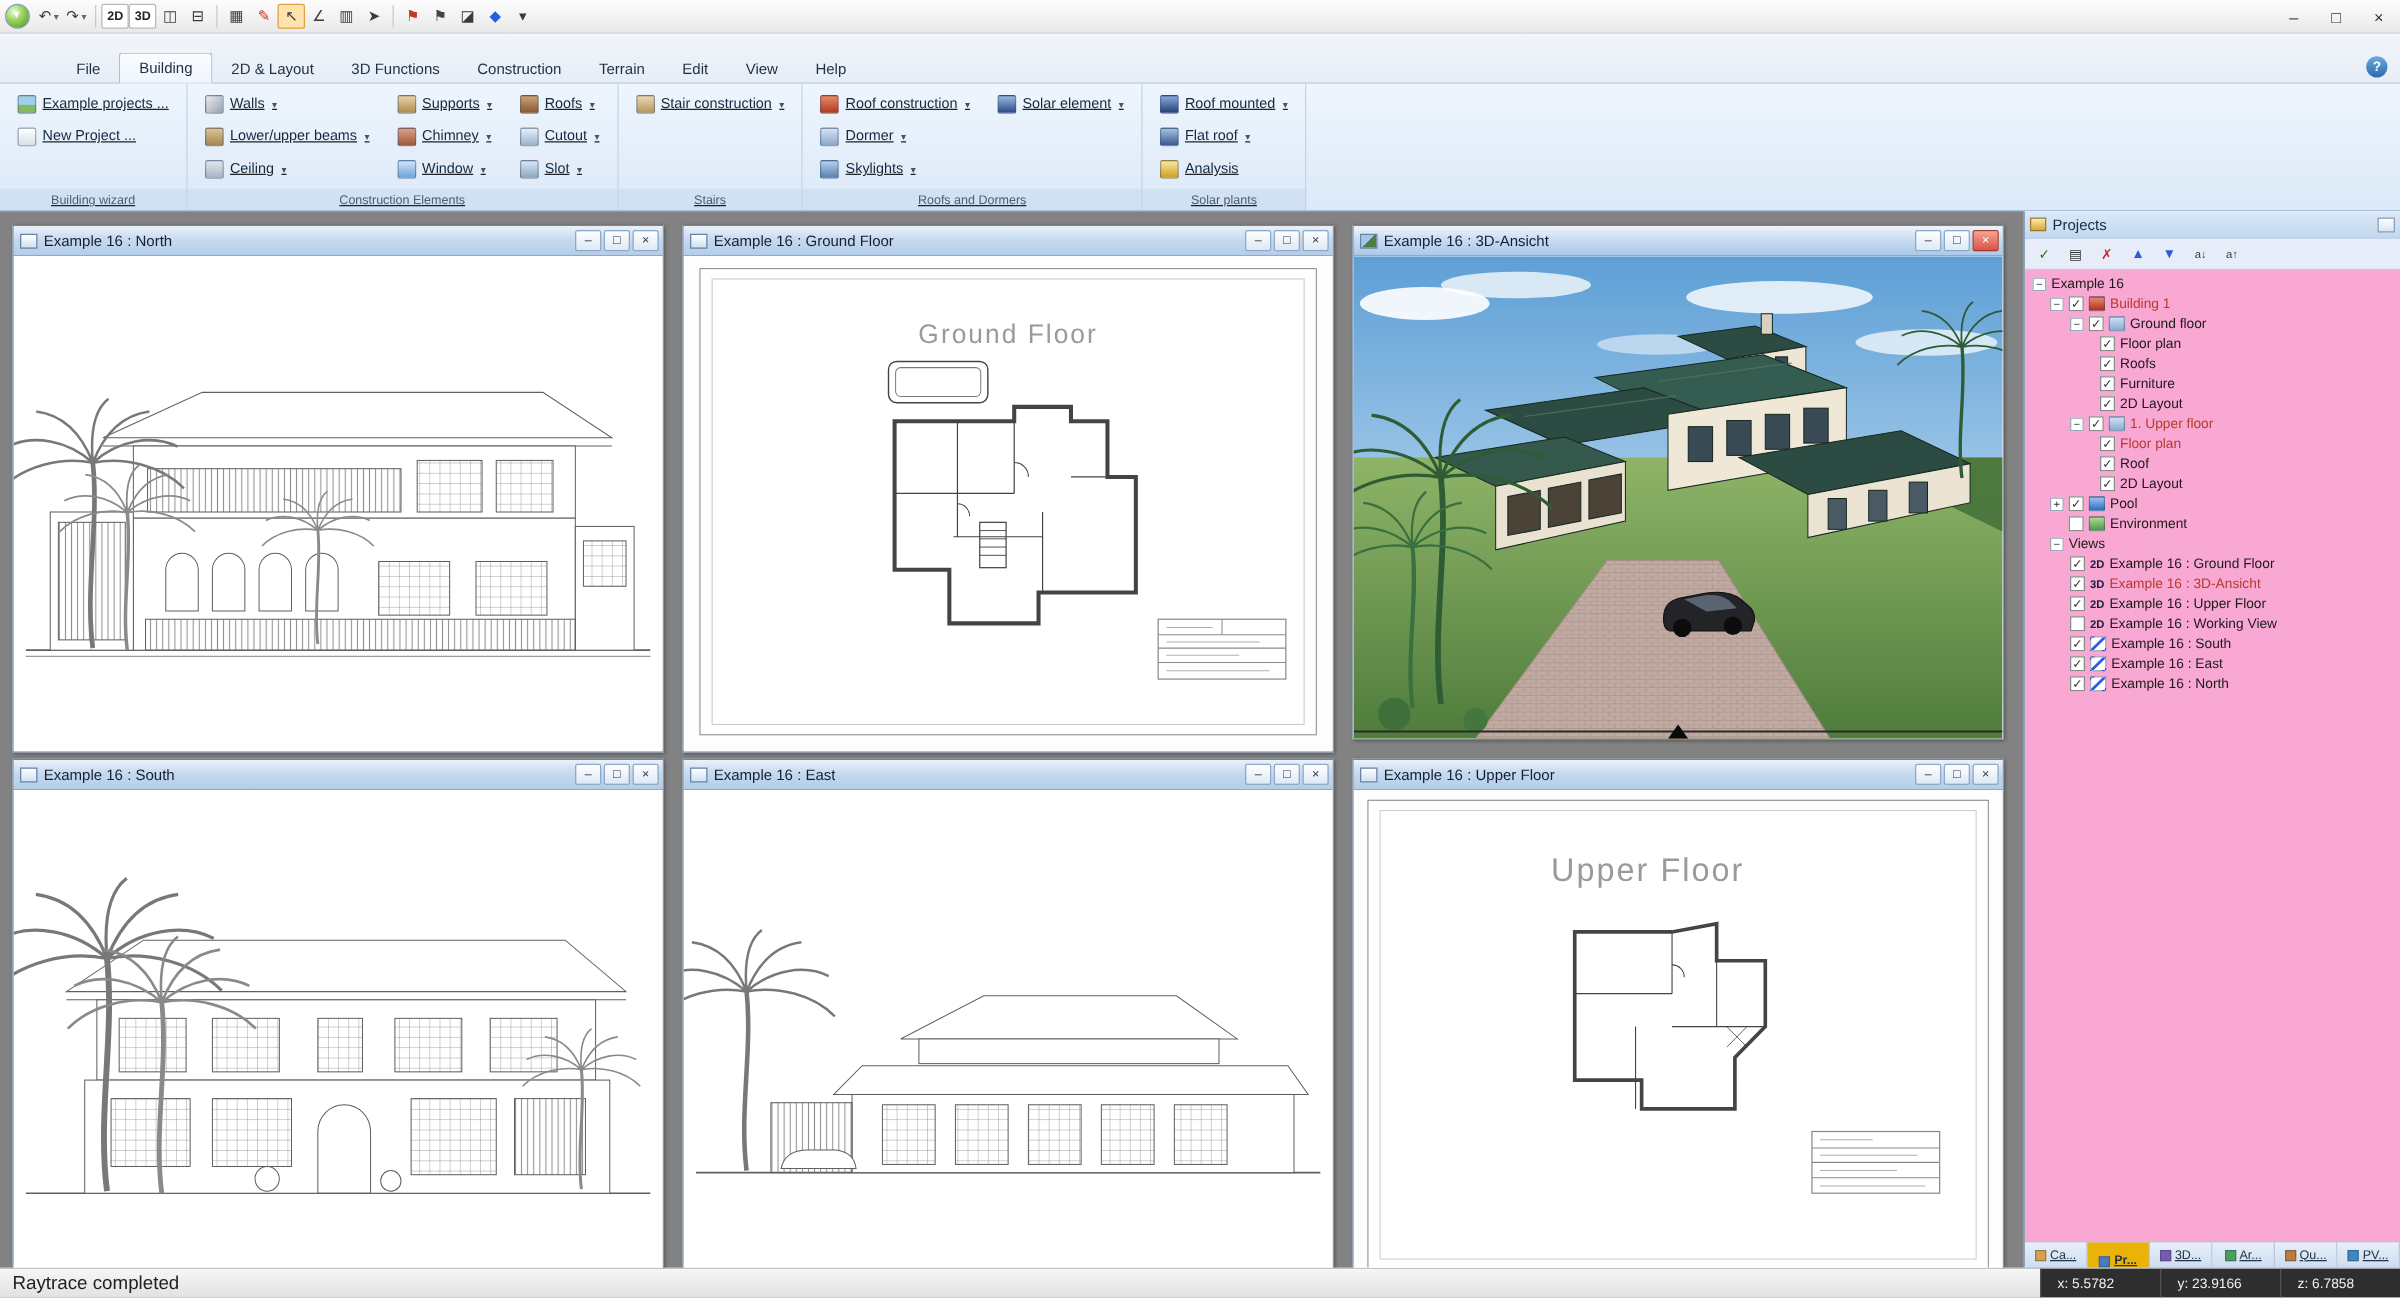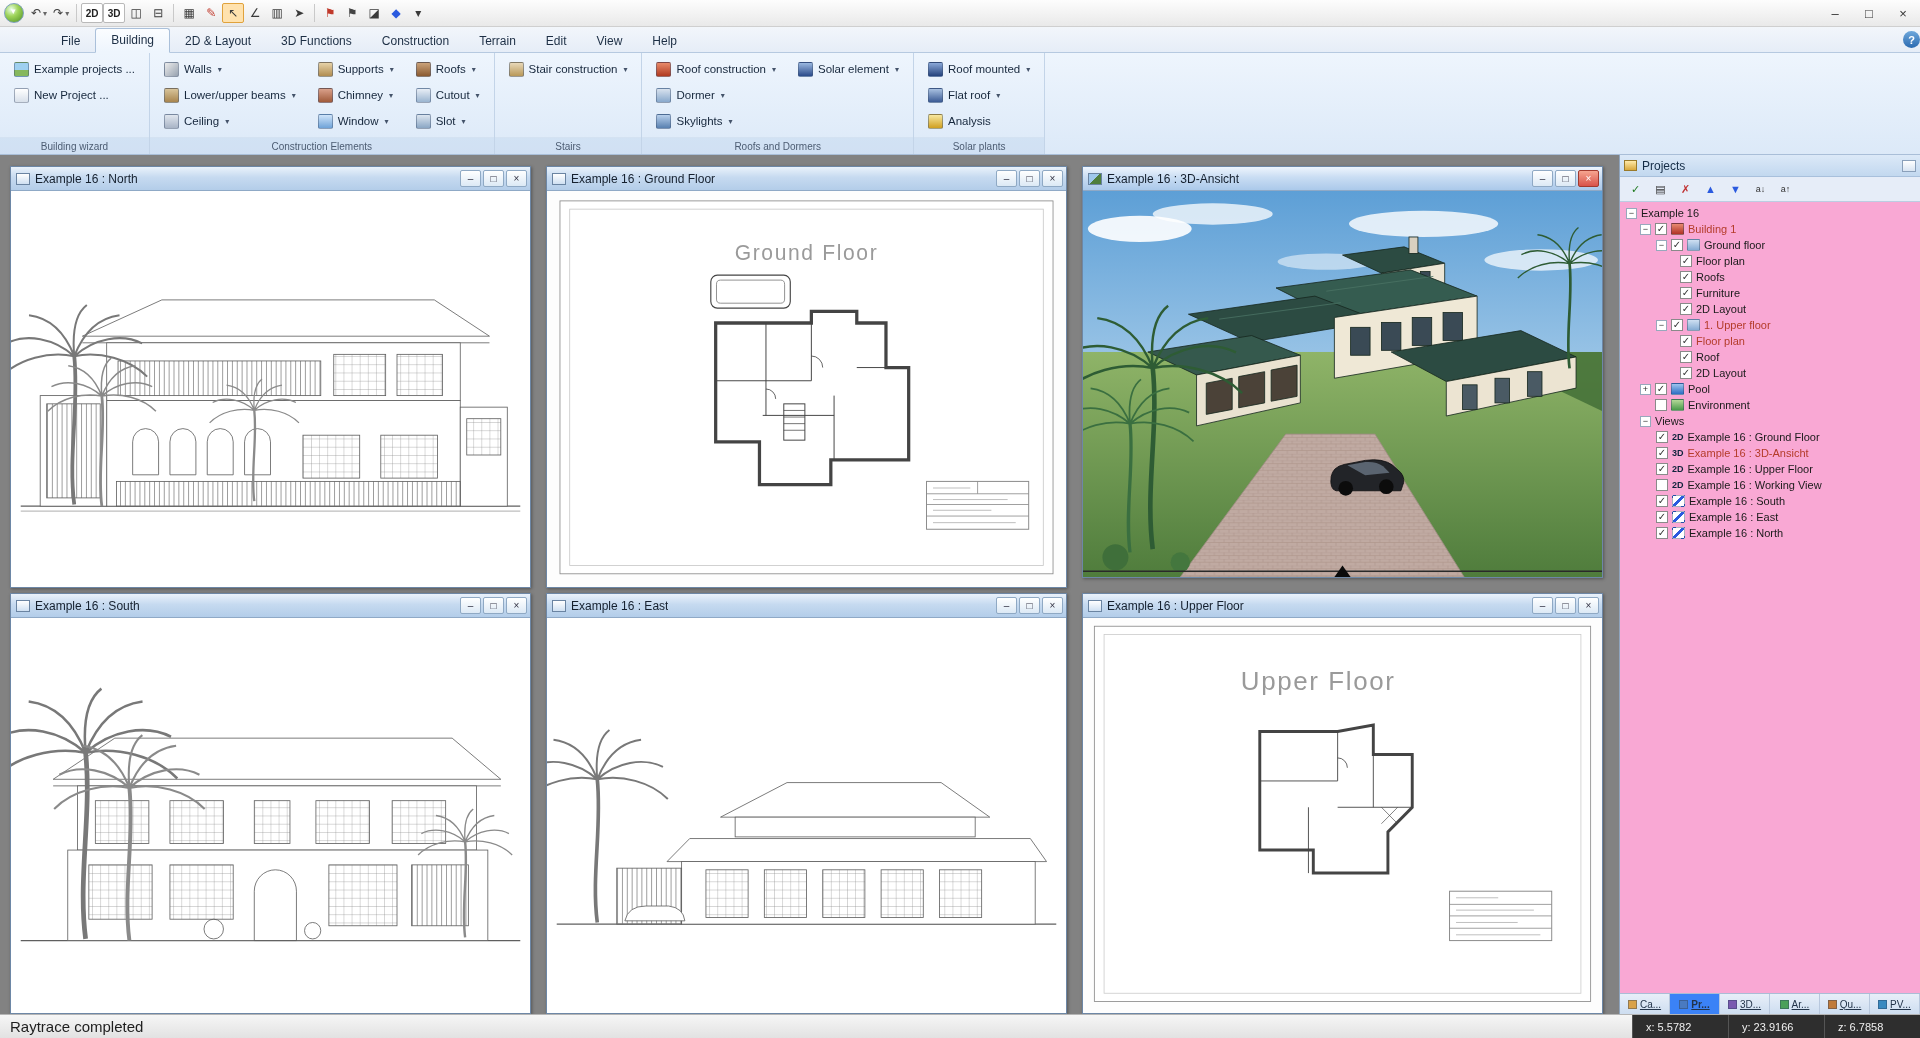--- a/index.html
+++ b/index.html
@@ -20,32 +20,32 @@
   .tb-btn.has-caret::after { content:"▾"; font-size:8px; color:#666; margin-left:2px; }
   .tb-btn.red { color:#c0392b; } .tb-btn.darkflag { color:#444; }
   .tb-btn.blue { color:#2a5adf; }
   .tb-btn.active-tool { background:#ffe2ae; border:1px solid #e0a23c; }
   .tb-sep { width:1px; height:18px; background:#c9c9c9; margin:0 4px; flex:none; }
   .win-controls { margin-left:auto; display:flex; height:100%; }
   .wc { width:34px; height:100%; display:flex; align-items:center; justify-content:center;
     color:#333; font-size:13px; }
 
   
-  .tabrow { height:26px; flex:none; display:flex; align-items:flex-end; padding:0 0 0 46px;
+  .tabrow { height:40px; flex:none; display:flex; align-items:flex-end; padding:0 10px 0 46px;
     background:linear-gradient(#f2f6fb,#e6edf7); border-bottom:1px solid #b6c9e0; }
   .tab { padding:4px 15px 5px; font-size:12px; color:#1d2f45; margin-bottom:-1px; }
   .tab.active { background:linear-gradient(#fbfdff,#eef5fd); border:1px solid #aac0da; border-bottom:1px solid #eef5fd;
     border-radius:3px 3px 0 0; }
   .help-btn { margin-left:auto; margin-bottom:4px; width:17px; height:17px; border-radius:50%;
     background:linear-gradient(#6fa8dc,#2a6ab0); color:#fff; font-weight:bold; font-size:11px;
     display:flex; align-items:center; justify-content:center; }
 
   
   .ribbon { height:102px; flex:none; display:flex; background:linear-gradient(#eef5fd,#dcE9f8);
-    border-bottom:1px solid #a9bed8; }
+    border-bottom:1px solid #a9bed8;text-decoration:underline; }
   .rgroup { display:flex; flex-direction:column; border-right:1px solid #c3d4e8; }
   .rgroup .items { flex:1; display:grid; grid-auto-flow:column; grid-template-rows:repeat(3,26px);
     grid-auto-columns:max-content; column-gap:14px; align-items:center; padding:3px 10px 0; }
   .glabel { height:17px; line-height:17px; text-align:center; font-size:10px; color:#4c5c72;
     background:rgba(185,208,236,.35); border-top:1px solid #d4e2f2; }
   .ritem { display:flex; align-items:center; gap:5px; padding:1px 4px; height:24px; border-radius:2px; }
   .rlabel { font-size:11.5px; color:#16273c; white-space:nowrap; }
   .rdrop { font-size:8px; color:#44536a; margin-left:1px; }
   .ric { width:15px; height:15px; flex:none; border-radius:2px; border:1px solid rgba(60,80,110,.45); }
   .ic-example{background:linear-gradient(#9fd0f0 55%, #86b85e 55%);}
@@ -119,21 +119,21 @@
   .ti-floor{background:linear-gradient(#cfe0f2,#85aCd4);}
   .ti-pool{background:linear-gradient(#9fc4ee,#2d6ec4);}
   .ti-env{background:linear-gradient(#b4d898,#4a9a4a);}
   .ti-view{background:#fff linear-gradient(135deg, transparent 42%, #2a5adf 42%, #2a5adf 58%, transparent 58%);}
   .badge { font-size:9px; font-weight:bold; color:#10233c; flex:none; }
   .tlabel { color:#1a1a1a; }
   .tlabel.red { color:#b43c2a; }
   .panel-tabs { height:21px; flex:none; display:flex; background:#d6e2f2; border-top:1px solid #aabdd6; }
   .ptab { flex:1; display:flex; align-items:center; justify-content:center; gap:3px; font-size:10px;
     color:#23344a; border-right:1px solid #b8c8de; background:linear-gradient(#e8eff9,#cdddf0);text-decoration:underline; }
-  .ptab.active { background:#3b82f6; font-weight:bold; }
+  .ptab.active { background:#eab308; font-weight:bold;align-items:flex-end; }
   .ptab-ic { width:9px; height:9px; flex:none; border:1px solid rgba(40,60,90,.4); }
   .ptab-ic.c1{background:#d9a24a;} .ptab-ic.c2{background:#4a7ac0;} .ptab-ic.c3{background:#7a5ab0;}
   .ptab-ic.c4{background:#4aa05a;} .ptab-ic.c5{background:#c07a3a;} .ptab-ic.c6{background:#3a8ac0;}
 
   
   .statusbar { height:24px; flex:none; display:flex; align-items:stretch;
     background:linear-gradient(#f6f6f6,#e2e2e2); border-top:1px solid #b5b5b5; }
   .sb-msg { display:flex; align-items:center; padding:0 10px; font-size:15px; color:#1e1e1e; }
   .sb-coords { margin-left:auto; display:flex; }
   .sb-cell { background:#2e2e2e; color:#f0f0f0; font-size:11px; display:flex; align-items:center;

